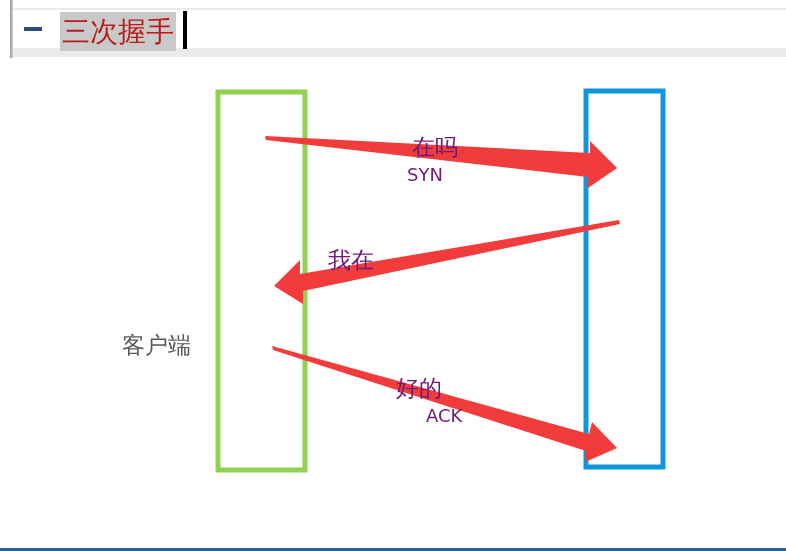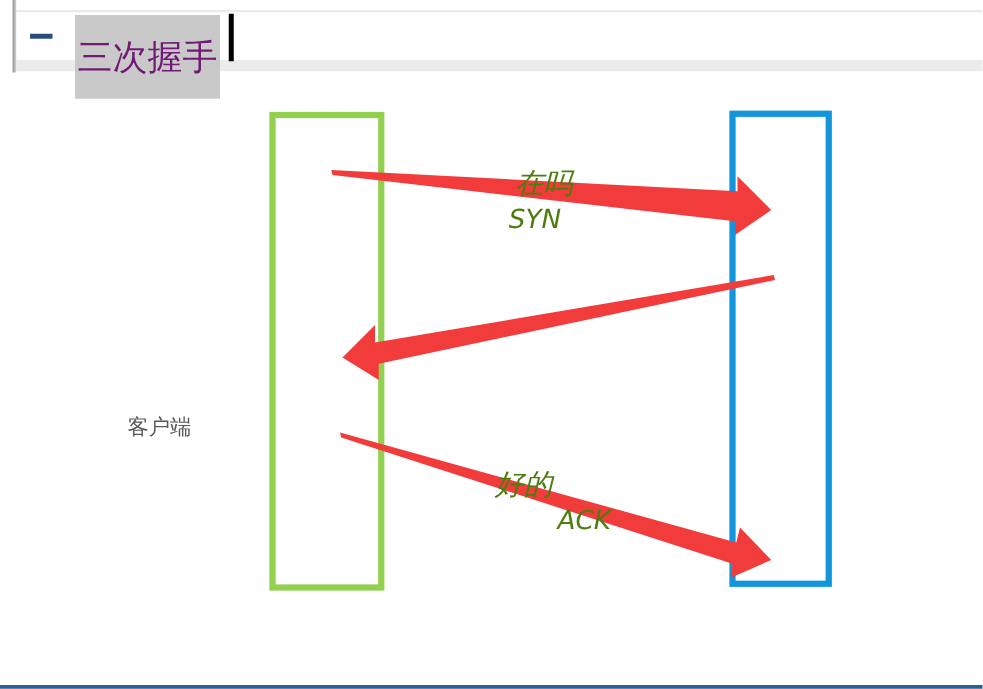--- a/index.html
+++ b/index.html
@@ -50,23 +50,23 @@
     position: absolute;
     left: 24px; top: 27px;
     width: 18px; height: 4px;
     background: #2a4d7c;
   }
   #outline-title {
     position: absolute;
     left: 60px; top: 12px;
     height: 35px;
     line-height: 35px;
-    padding: 16px 2px;
+    padding: 2px 2px;
     background: #c9c9c9;
-    color: #701a75;
+    color: #b91c1c;
     font-size: 28px;
     font-family: "DejaVu Sans", "Liberation Sans", sans-serif;
     letter-spacing: 0px;
     white-space: nowrap;
   }
   #text-caret {
     position: absolute;
     left: 183px; top: 11px;
     width: 4px; height: 38px;
     background: #000000;
@@ -81,50 +81,50 @@
   }
   #diagram-svg {
     position: absolute;
     left: 0; top: 0;
   }
 
   
   .endpoint-label {
     position: absolute;
     color: #595959;
-    font-size: 17px;
+    font-size: 23px;
     font-family: Liberation Sans, sans-serif;
     white-space: nowrap;
+    margin-left: 20px;
   }
   #label-client  { left: 102px; top: 272px; }
   #label-server  { left: 681px; top: 272px; }
 
   .msg-group {
     position: absolute;
-    color: #4d7c0f;
+    color: #701a75;
     font-family: "DejaVu Sans", "Liberation Sans", sans-serif;
     white-space: nowrap;
-    font-style: italic;
   }
   .msg-cn {
     font-size: 23px;
     line-height: 28px;
     display: block;
   }
   .msg-en {
-    font-size: 21px;
+    font-size: 18px;
     line-height: 28px;
     display: block;
   }
   #msg-1 { left: 412px; top: 75px; }
   #msg-1 .msg-en { margin-left: -5px; }
   #msg-2 { left: 328px; top: 188px; }
   #msg-2 .msg-en { margin-left: 54px; }
   #msg-3 { left: 396px; top: 316px; }
-  #msg-3 .msg-en { margin-left: 50px; }
+  #msg-3 .msg-en { margin-left: 30px; }
 
   
   #bottom-rule {
     position: absolute;
     left: 0; top: 548px;
     width: 786px; height: 3px;
     background: #2e5f93;
   }
 </style>
 </head>
@@ -163,20 +163,21 @@
 
   <div class="endpoint-label" id="label-client">客户端</div>
 
 
   <div class="msg-group" id="msg-1">
     <span class="msg-cn">在吗</span>
     <span class="msg-en">SYN</span>
   </div>
 
   <div class="msg-group" id="msg-2">
+    <span class="msg-cn">我在</span>
   </div>
 
   <div class="msg-group" id="msg-3">
     <span class="msg-cn">好的</span>
     <span class="msg-en">ACK</span>
   </div>
 
 </div>
 
 <div id="bottom-rule"></div>

